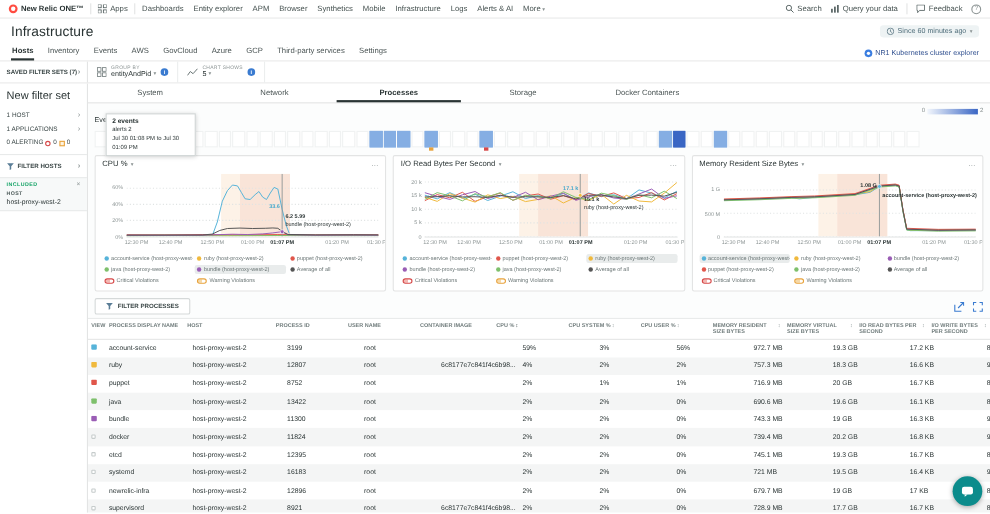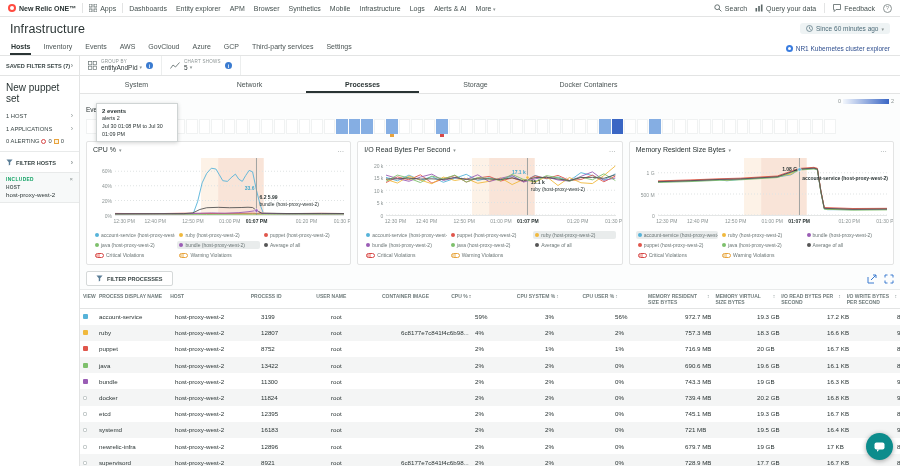--- a/index.html
+++ b/index.html
@@ -247,21 +247,21 @@
           <span class="caret">▾</span>
         </span>
     </div>
     <span class="info-i">i</span>
   </div>
 </div>
 
 <div class="bodyrow">
 
   <div class="sidebar">
-    <div class="sb-title">New puppet set</div>
+    <div class="sb-title">New filter set</div>
     <div class="sb-item">
       <span>1 HOST</span>
       <span class="chev">›</span>
     </div>
     <div class="sb-item">
       <span>1 APPLICATIONS</span>
       <span class="chev">›</span>
     </div>
     <div class="sb-alerting">
       <span>0 ALERTING</span>

